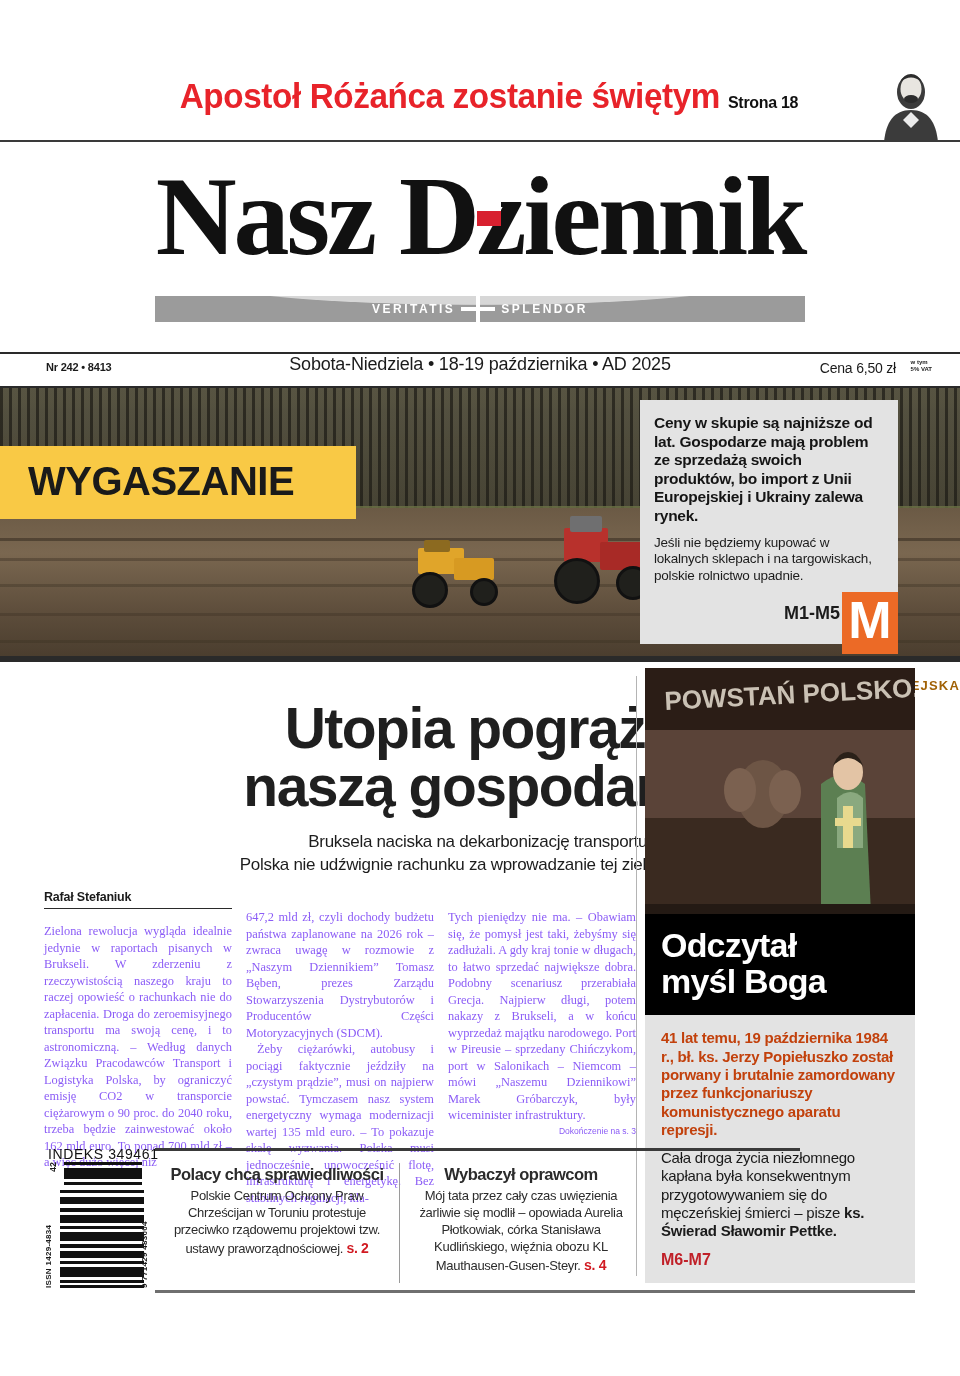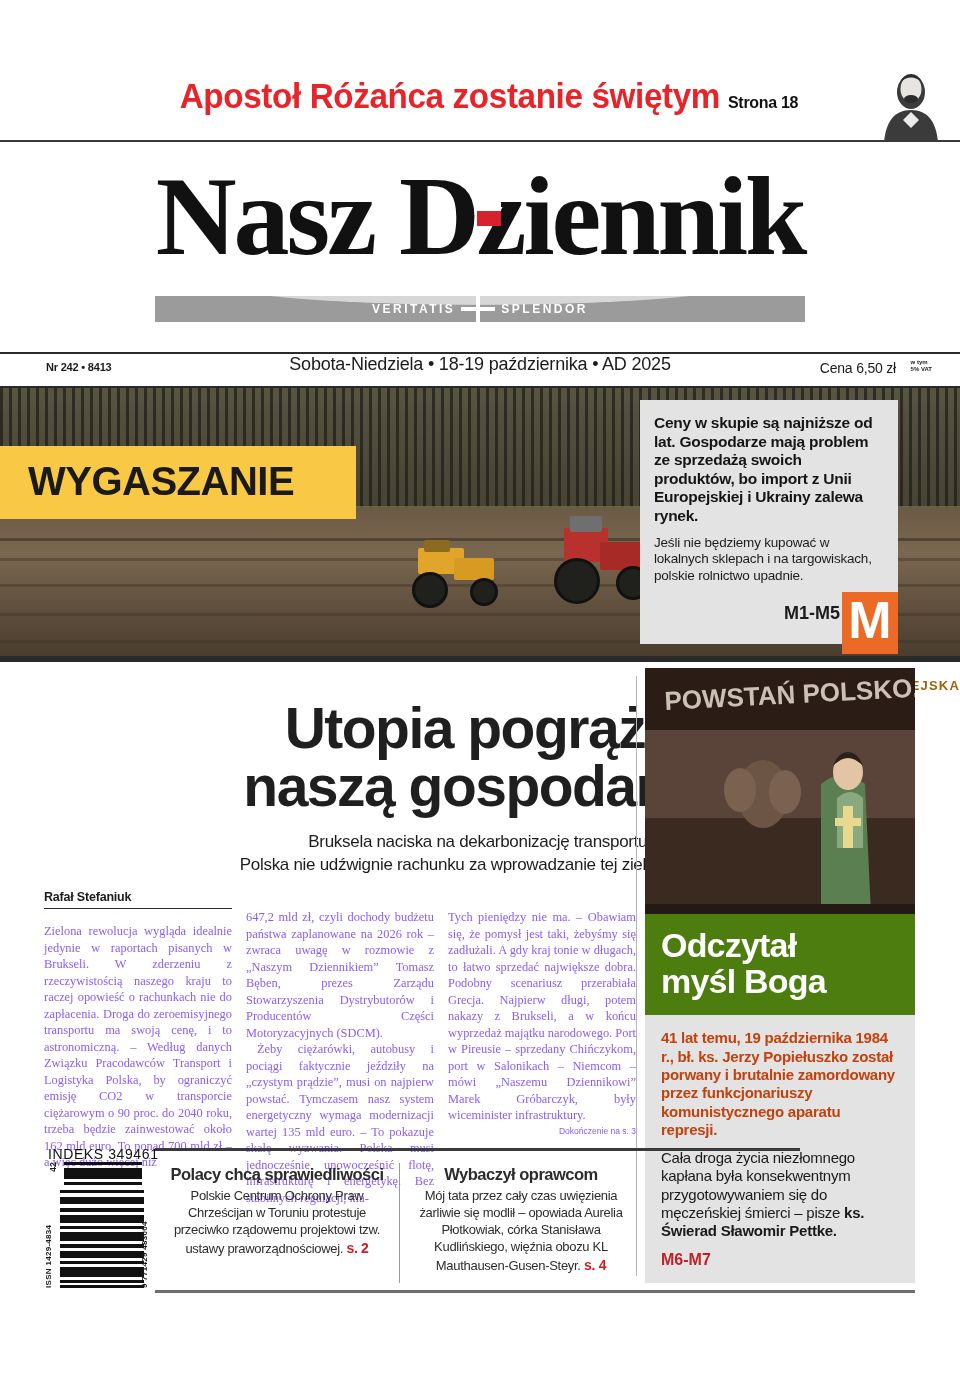--- a/index.html
+++ b/index.html
@@ -117,21 +117,21 @@
   .body p{margin:0;text-indent:0;}
   .body p+p{text-indent:11px;}
   .cont{display:block;text-align:right;font-family:"Liberation Sans",sans-serif;font-size:8.5px;margin-top:2px;}
   .spacer-col{padding-top:19px;}
 
   .vdiv{position:absolute;background:#b4b4b4;width:1px;}
 
   
   .rail{position:absolute;left:645px;top:668px;width:270px;}
   .rail-photo{position:relative;width:270px;height:246px;overflow:hidden;background:#2a1f1a;}
-  .rail-banner{background:#4d7c0f;color:#fff;padding:14px 16px 16px 16px;}
+  .rail-banner{background:#000000;color:#fff;padding:14px 16px 16px 16px;}
   .rail-banner div{font-weight:bold;font-size:34px;line-height:1.05;letter-spacing:-0.8px;}
   .rail-grey{background:#e3e3e3;padding:14px 16px 14px 16px;}
   .rail-grey .b1{font-weight:bold;font-size:15px;line-height:1.22;letter-spacing:-0.25px;color:#c2410c;}
   .rail-grey .b2{margin-top:10px;font-size:15px;line-height:1.22;letter-spacing:-0.25px;color:#1a1a1a;}
   .rail-grey .b2 b{font-weight:bold;}
   .rail-ref{margin-top:10px;color:#c02028;font-weight:bold;font-size:16px;}
 
   
   .bottom-rule{position:absolute;left:155px;top:1148px;width:645px;height:3px;background:#3a3a3a;}
   .teasers{position:absolute;left:155px;top:1155px;width:490px;display:flex;}

